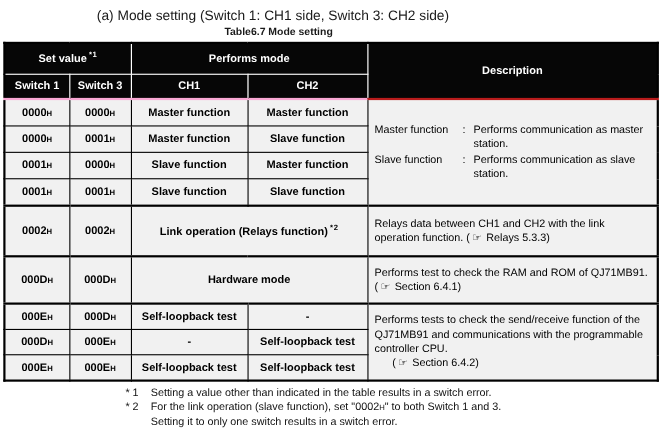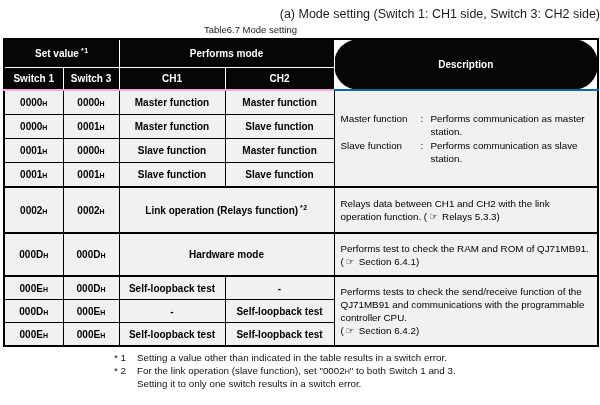--- a/index.html
+++ b/index.html
@@ -2,42 +2,42 @@
 <html><head>
 <meta charset="utf-8">
 <style>
   html, body { margin:0; padding:0; }
   body {
     width:600px; height:405px; overflow:hidden;
     background:#ffffff; color:#1a1a1a;
     font-family:"Liberation Sans", "DejaVu Sans", sans-serif;
     -webkit-font-smoothing:antialiased;
   }
-  .title1 { margin:7px 0 0 88px;  font-size:12.5px; line-height:14px;text-align:right; }
+  .title1 { margin:7px 0 0 88px;  font-size:12.5px; line-height:14px; }
   .title2 { margin:3px 0 0 116px; font-size:12.5px; line-height:14px; }
-  .caption { margin:3px 0 3px 204px; font-size:9.5px; font-weight:normal; line-height:11px; }
+  .caption { margin:3px 0 3px 204px; font-size:9.5px; font-weight:bold; line-height:11px; }
 
   table.mode {
     border-collapse:collapse; table-layout:fixed;
     width:594px; margin-left:3px;
     border:2px solid #000;
   }
   col.c1 { width:59px; }  col.c2 { width:56px; }
   col.c3 { width:106px; } col.c4 { width:109px; }
   col.c5 { width:264px; }
 
   th {
     background:#060606; color:#fff;
     border:1px solid #fff;
     font-size:10px; font-weight:bold; padding:0;
     text-align:center;
   }
   tr.h1 th { height:27px; }
   tr.h2 th { height:21px; border-bottom:2px solid #f9a8d4; }
-  th.desc-h { border-bottom:2px solid #0369a1;border-radius:25px; }
+  th.desc-h { border-bottom:2px solid #b91c1c; }
 
   td {
     border:1px solid #000; background:#f1f1f1;
     font-size:10px; font-weight:bold; color:#000;
     text-align:center; padding:1px 2px;
   }
   tr.rA td { height:21px; }
   tr.r5 td { height:40px; }
   tr.r6 td { height:37px; }
   tr.rD td { height:20px; }
@@ -45,21 +45,21 @@
 
   td.desc {
     text-align:left; font-weight:normal; font-size:9.8px;
     line-height:13px; padding:2px 5px 2px 6px;
   }
   .defgrid { display:grid; grid-template-columns:80px 10px 1fr; row-gap:1px; }
   .defgrid .term  { white-space:nowrap; }
   .sup { font-size:7px; vertical-align:super; margin-left:2px; letter-spacing:0.5px; }
   .hx  { font-size:7px; }
   .ref-icon { font-family:"DejaVu Sans", sans-serif; margin:0 4px 0 2px; font-size:10px; }
-  .ref-line { display:block; }
+  .ref-line { display:block;margin-left:16px; }
 
   .footnotes { margin:5px 0 0 114px; font-size:9.8px; line-height:12.5px; color:#111; }
   .fnrow { display:grid; grid-template-columns:23px 1fr; }
   .fmark { white-space:nowrap; }
   .fline2 { display:block; }
 </style>
 </head>
 <body>
 
 <div>

